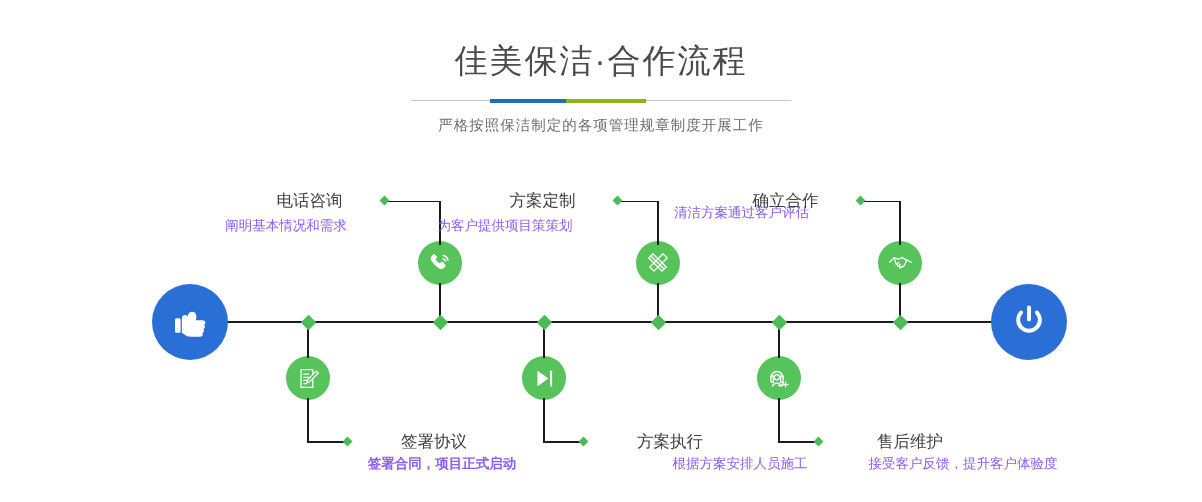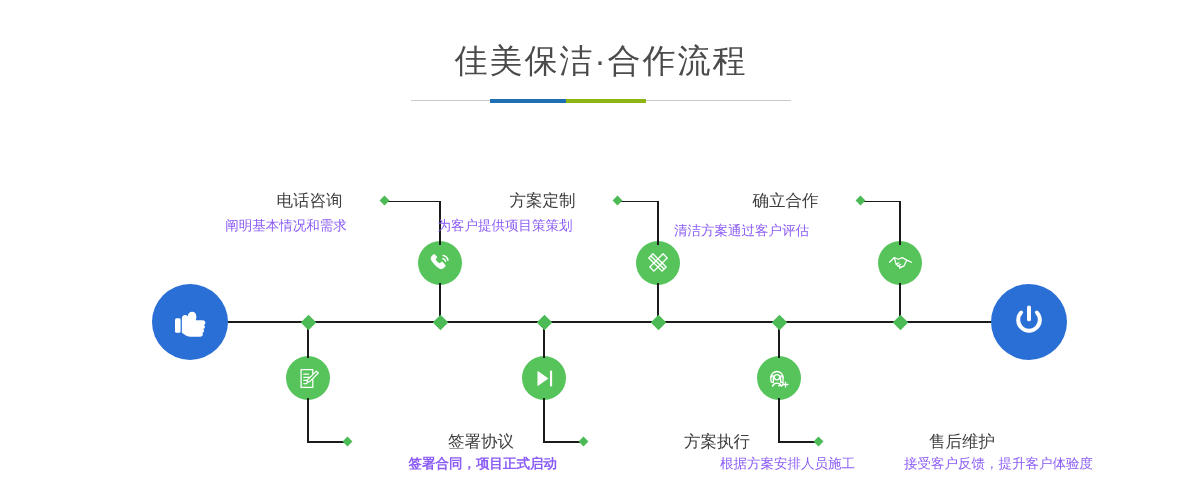--- a/index.html
+++ b/index.html
@@ -70,35 +70,36 @@
   }
   .diamond.small{width:7px;height:7px;background:#4cbb55;}
 
   .label-title{
     position:absolute;font-size:16.5px;color:#3e3e3e;white-space:nowrap;line-height:1;
   }
   .label-desc{
     position:absolute;font-size:13.5px;color:#8b5cf6;white-space:nowrap;line-height:1;
   }
   .t-right{text-align:center;}
-  .t-left{text-align:right;}
+  .t-left{text-align:center;}
   svg{display:block;}
 </style>
 </head>
 <body>
 
 <div id="stage">
 
   <div class="header">
     <div class="title">佳美保洁·合作流程</div>
     <div class="divider">
       <div class="bar-gray"></div>
       <div class="bar-blue"></div>
       <div class="bar-green"></div>
     </div>
+    <div class="subtitle">严格按照保洁制定的各项管理规章制度开展工作</div>
   </div>
 
   <div class="flow">
 
     <div class="axis"></div>
 
     <div class="endcap left">
       <span>
         <svg width="40" height="40" viewBox="0 0 64 64">
           <path fill="#ffffff" d="M19 26.5c0-3.4 2.1-5.6 5-5.6 2 0 3.4.9 4.2 2.2.6-4.6 3.3-7.6 7.1-7.6 4.3 0 6.9 3.1 6.9 8.2 0 2.1-.4 4-1 5.6h11.2c2.4 0 4.2 1.6 4.2 3.8 0 1.6-.9 2.9-2.3 3.5 1 .7 1.6 1.8 1.6 3.1 0 1.7-1 3-2.6 3.5.7.7 1.1 1.6 1.1 2.7 0 1.7-1 3-2.6 3.5.5.6.8 1.4.8 2.3 0 2.2-1.8 3.8-4.2 3.8H32.5c-3 0-5.6-.8-8.3-2.7l-5.2-3.6V26.5z"></path>
@@ -164,21 +165,21 @@
             <path d="M30 43 L36 39"></path>
           </g>
         </svg>
       </span>
     </div>
     <div class="vline" style="left:899.2px;top:201px;height:44px;"></div>
     <div class="vline" style="left:899.2px;top:283px;height:39px;"></div>
     <div class="hline" style="left:863px;top:200.5px;width:37px;"></div>
     <div class="diamond small" style="left:857px;top:197px;"></div>
     <div class="label-title t-right" style="left:719px;top:192px;width:133px;">确立合作</div>
-    <div class="label-desc t-right" style="left:631px;top:224px;width:221px;">清洁方案通过客户评估</div>
+    <div class="label-desc t-right" style="left:631px;top:206px;width:221px;">清洁方案通过客户评估</div>
     <div class="diamond" style="left:894.5px;top:316.5px;"></div>
 
     <div class="node-circle" style="left:286px;top:356px;">
       <span>
         <svg width="25" height="25" viewBox="0 0 64 64">
           <g stroke="#ffffff" stroke-width="3.2" fill="none" stroke-linejoin="round" stroke-linecap="round">
             <path d="M13 9 h30 v46 h-30 z"></path>
             <path d="M20 21 h12"></path>
             <path d="M20 29 h16"></path>
             <path d="M20 37 h10"></path>

